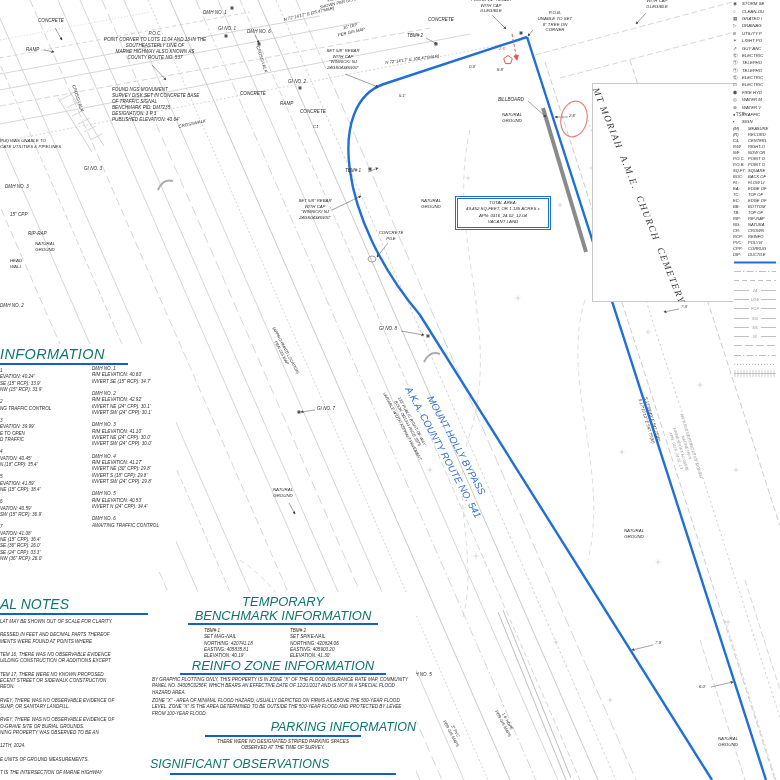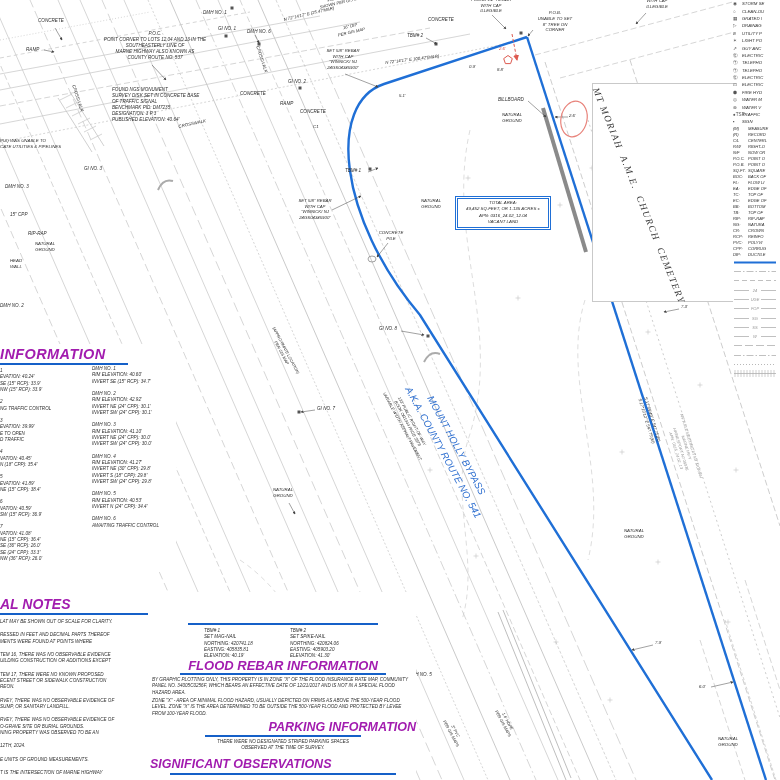--- a/index.html
+++ b/index.html
@@ -4,21 +4,21 @@
 <style>
   html,body{margin:0;padding:0;background:#ffffff;}
   #stage{position:relative;width:780px;height:780px;overflow:hidden;background:#fff;
          font-family:"Liberation Sans",sans-serif;}
   svg text{font-family:"Liberation Sans",sans-serif;}
   .ml{position:absolute;font-style:italic;color:#2f2f2f;line-height:1.32;
       white-space:pre;transform-origin:0 0;}
   .ml.c{text-align:center;}
   .ml.serif{font-family:"Liberation Serif",serif;color:#3a3a3a;}
   .panel{position:absolute;background:#fff;}
-  .bhead{position:absolute;color:#a21caf;font-weight:bold;font-style:italic;white-space:pre;}
+  .bhead{position:absolute;color:#0f766e;font-weight:normal;font-style:italic;white-space:pre;}
   .bbar{position:absolute;background:#1560c8;height:2px;}
   .tiny{font-size:4.6px;font-style:italic;color:#2f2f2f;line-height:1.38;white-space:pre;}
   .grp{margin-bottom:6px;}
   .notesp{margin-bottom:7px;}
   #tabox{position:absolute;left:455px;top:196px;width:92px;border:1.3px solid #1f6fd6;padding:1px;background:#fff;}
   #tabox .in{border:1px solid #1f6fd6;text-align:center;font-size:4.4px;font-style:italic;
              line-height:1.45;padding:1px 2px;color:#2f2f2f;}
   #cembox{position:absolute;left:592px;top:83px;width:165px;height:217px;background:#fff;border:1px solid #c9c9c9;}
   #legend{position:absolute;left:733px;top:0;width:47px;background:#fff;}
   .lgrow{display:flex;align-items:center;height:7.4px;overflow:hidden;}
@@ -353,33 +353,35 @@
         <div class="tiny notesp">RVEY, THERE WAS NO OBSERVABLE EVIDENCE OF
 O-GRAVE SITE OR BURIAL GROUNDS.
 NING PROPERTY WAS OBSERVED TO BE AN</div>
         <div class="tiny notesp">12TH, 2024.</div>
         <div class="tiny notesp">E UNITS OF GROUND MEASUREMENTS.</div>
         <div class="tiny notesp">T IS THE INTERSECTION OF MARNE HIGHWAY</div>
       </div>
   </div>
 
   <div class="panel" style="left:150px;top:592px;width:266px;height:188px;">
+    <div class="bhead" style="left:0;top:2px;width:266px;text-align:center;font-size:13px;">TEMPORARY</div>
+    <div class="bhead" style="left:0;top:16px;width:266px;text-align:center;font-size:13px;">BENCHMARK INFORMATION</div>
     <div class="bbar" style="left:38px;top:31px;width:190px;"></div>
     <div class="tiny" style="position:absolute;left:54px;top:36px;">TBM# 1
 SET MAG-NAIL
 NORTHING: 420741.18
 EASTING: 405835.81
 ELEVATION: 40.19'</div>
     <div class="tiny" style="position:absolute;left:140px;top:36px;">TBM# 2
 SET SPIKE-NAIL
 NORTHING: 420824.06
 EASTING: 405903.20
 ELEVATION: 41.30'</div>
 
-    <div class="bhead" style="left:0;top:66px;width:266px;text-align:center;font-size:13px;">FLOOD REBAR INFORMATION</div>
+    <div class="bhead" style="left:0;top:66px;width:266px;text-align:center;font-size:13px;">REINFO ZONE INFORMATION</div>
     <div class="bbar" style="left:30px;top:81px;width:206px;"></div>
     <div class="tiny" style="position:absolute;left:2px;top:85px;width:262px;white-space:normal;">BY GRAPHIC PLOTTING ONLY, THIS PROPERTY IS IN ZONE "X" OF THE FLOOD INSURANCE RATE MAP, COMMUNITY PANEL NO. 34005C0256F, WHICH BEARS AN EFFECTIVE DATE OF 12/21/2017 AND IS NOT IN A SPECIAL FLOOD HAZARD AREA.</div>
     <div class="tiny" style="position:absolute;left:2px;top:106px;width:262px;white-space:normal;">ZONE "X" - AREA OF MINIMAL FLOOD HAZARD, USUALLY DEPICTED ON FIRMS AS ABOVE THE 500-YEAR FLOOD LEVEL. ZONE "X" IS THE AREA DETERMINED TO BE OUTSIDE THE 500-YEAR FLOOD AND PROTECTED BY LEVEE FROM 100-YEAR FLOOD.</div>
 
     <div class="bhead" style="left:0;top:128px;width:266px;text-align:right;font-size:12.5px;">PARKING INFORMATION</div>
     <div class="bbar" style="left:55px;top:143px;width:156px;"></div>
     <div class="tiny" style="position:absolute;left:0;top:147px;width:266px;text-align:center;">THERE WERE NO DESIGNATED STRIPED PARKING SPACES</div>
     <div class="tiny" style="position:absolute;left:0;top:153px;width:266px;text-align:center;">OBSERVED AT THE TIME OF SURVEY.</div>
 
     <div class="bhead" style="left:0;top:165px;width:266px;text-align:left;font-size:12.5px;">SIGNIFICANT OBSERVATIONS</div>

